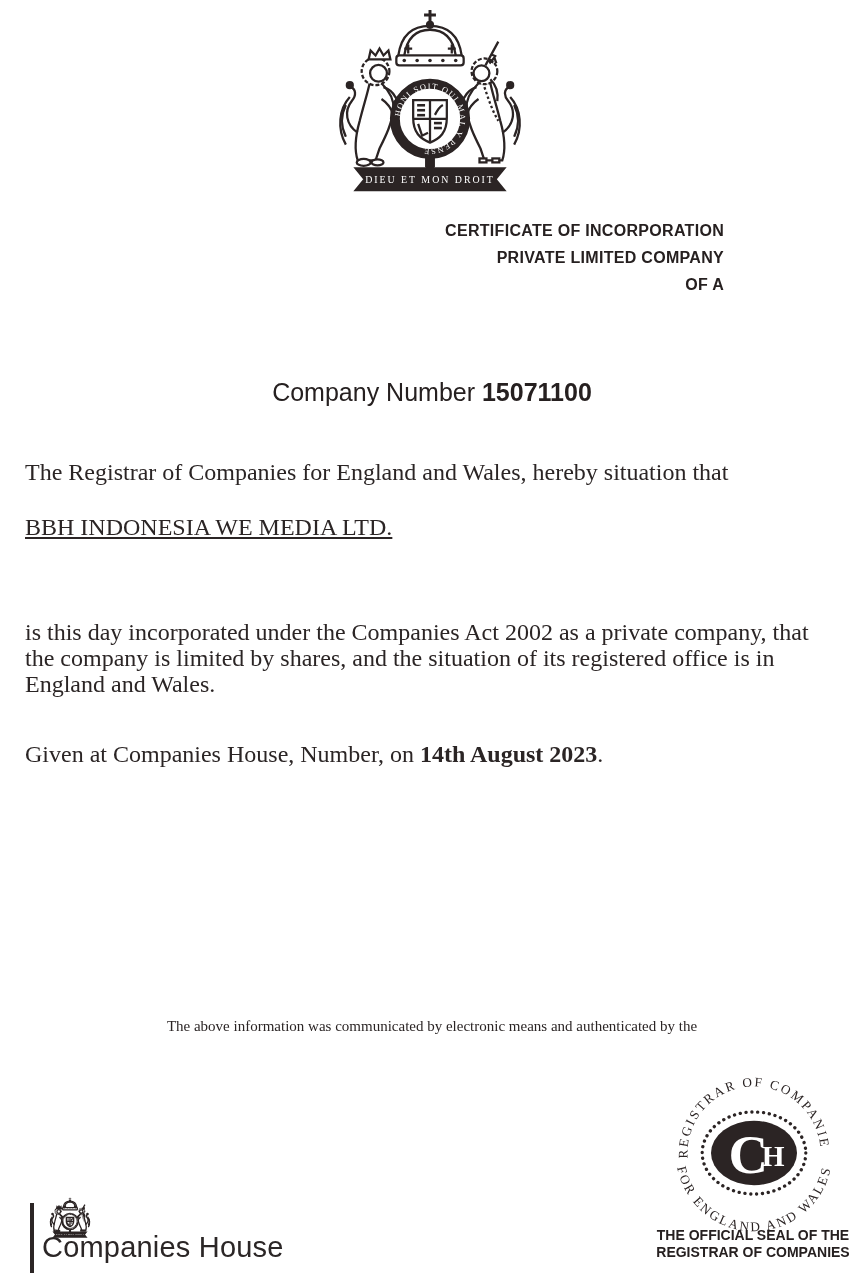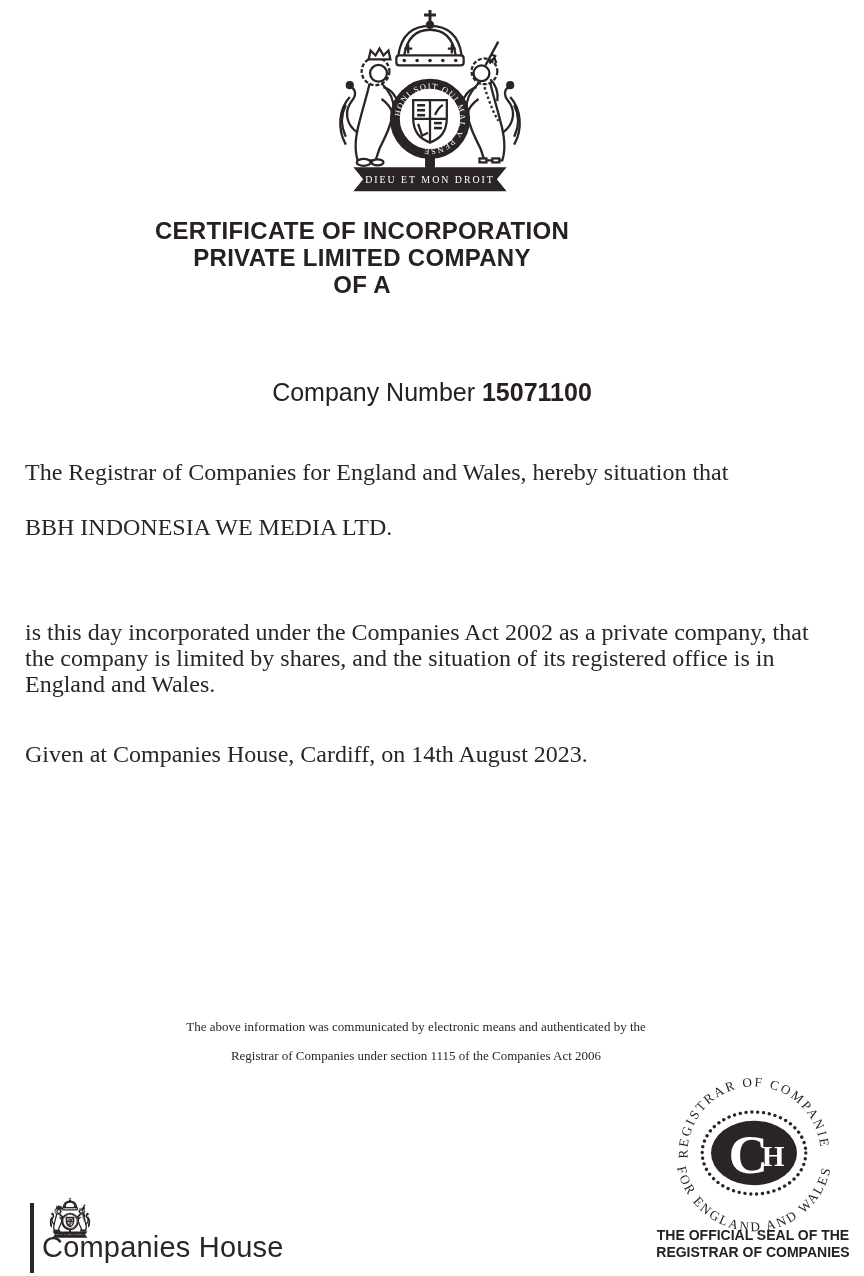--- a/index.html
+++ b/index.html
@@ -9,43 +9,43 @@
     background:#ffffff;
     overflow:hidden;
     font-family:"Liberation Serif", serif;
     color:#2b2525;
   }
   
   .arms-big{position:absolute;left:306px;top:4px;width:248px;height:198px;}
   
   .cert-title{
     position:absolute;left:0;top:217px;width:724px;
-    text-align:center;
-    font-family:"Liberation Sans", sans-serif;
-    font-weight:bold;font-size:24px;line-height:27px;
+    text-align:right;
+    font-family:"Liberation Sans", sans-serif;
+    font-weight:bold;font-size:16px;line-height:27px;
     color:#262020;letter-spacing:0.3px;
   }
   .company-number{
     position:absolute;left:0;top:378px;width:864px;
     text-align:center;
     font-family:"Liberation Sans", sans-serif;
     font-size:25px;color:#262020;
   }
   .company-number b{font-weight:bold;}
   
   .body-line{position:absolute;left:25px;font-size:24px;line-height:26px;}
   .l-certifies{top:459px;width:810px;}
-  .l-name{top:514px;width:810px;}
+  .l-name{top:514px;width:810px;text-decoration:underline;}
   .l-para{top:619px;width:792px;}
   .l-given{top:741px;width:810px;}
-  .l-given b{font-weight:normal;margin-top:20px;}
+  .l-given b{font-weight:bold;margin-top:20px;}
   
   .auth-note{
     position:absolute;left:0;top:1012px;width:832px;
-    text-align:center;font-size:13px;line-height:29px;
+    text-align:center;font-size:15px;line-height:29px;padding-left:16px;
   }
   
   .seal-svg{position:absolute;left:668px;top:1067px;width:172px;height:172px;}
   .seal-caption{
     position:absolute;left:653px;top:1227px;width:200px;
     text-align:center;
     font-family:"Liberation Sans", sans-serif;
     font-weight:bold;font-size:14px;line-height:17px;color:#262020;
   }
   
@@ -159,26 +159,25 @@
     <b>15071100</b>
   </div>
 
   <div class="body-line l-certifies">The Registrar of Companies for England and Wales, hereby situation that</div>
 
   <div class="body-line l-name">BBH INDONESIA WE MEDIA LTD.</div>
 
   <div class="body-line l-para">is this day incorporated under the Companies Act 2002 as a private company, that the company is limited by shares, and the situation of its registered office is in England and Wales.</div>
 
   <div class="body-line l-given">
-    <span>Given at Companies House, Cardiff, on </span><b>14th August 2023</b><span>.</span>
+    <span>Given at Companies House, Number, on </span><b>14th August 2023</b><span>.</span>
   </div>
 
   <div class="auth-note">
     <div>The above information was communicated by electronic means and authenticated by the</div>
-    <div>Registrar of Companies under section 1115 of the Companies Act 2006</div>
   </div>
 
   <svg class="seal-svg" viewBox="0 0 176 176" aria-hidden="true">
     <path id="sealTop" d="M 20,88 A 68,68 0 0 1 156,88" fill="none" stroke="none"></path>
     <path id="sealBottom" d="M 8,88 A 80,80 0 0 0 168,88" fill="none" stroke="none"></path>
     <text fill="#2b2424" font-family="Liberation Serif, serif" font-size="13.5" letter-spacing="2.2">
       <textPath href="#sealTop" startOffset="50%" text-anchor="middle">REGISTRAR OF COMPANIES</textPath>
     </text>
     <text fill="#2b2424" font-family="Liberation Serif, serif" font-size="13.5" letter-spacing="2.2">
       <textPath href="#sealBottom" startOffset="50%" text-anchor="middle">FOR ENGLAND AND WALES</textPath>

